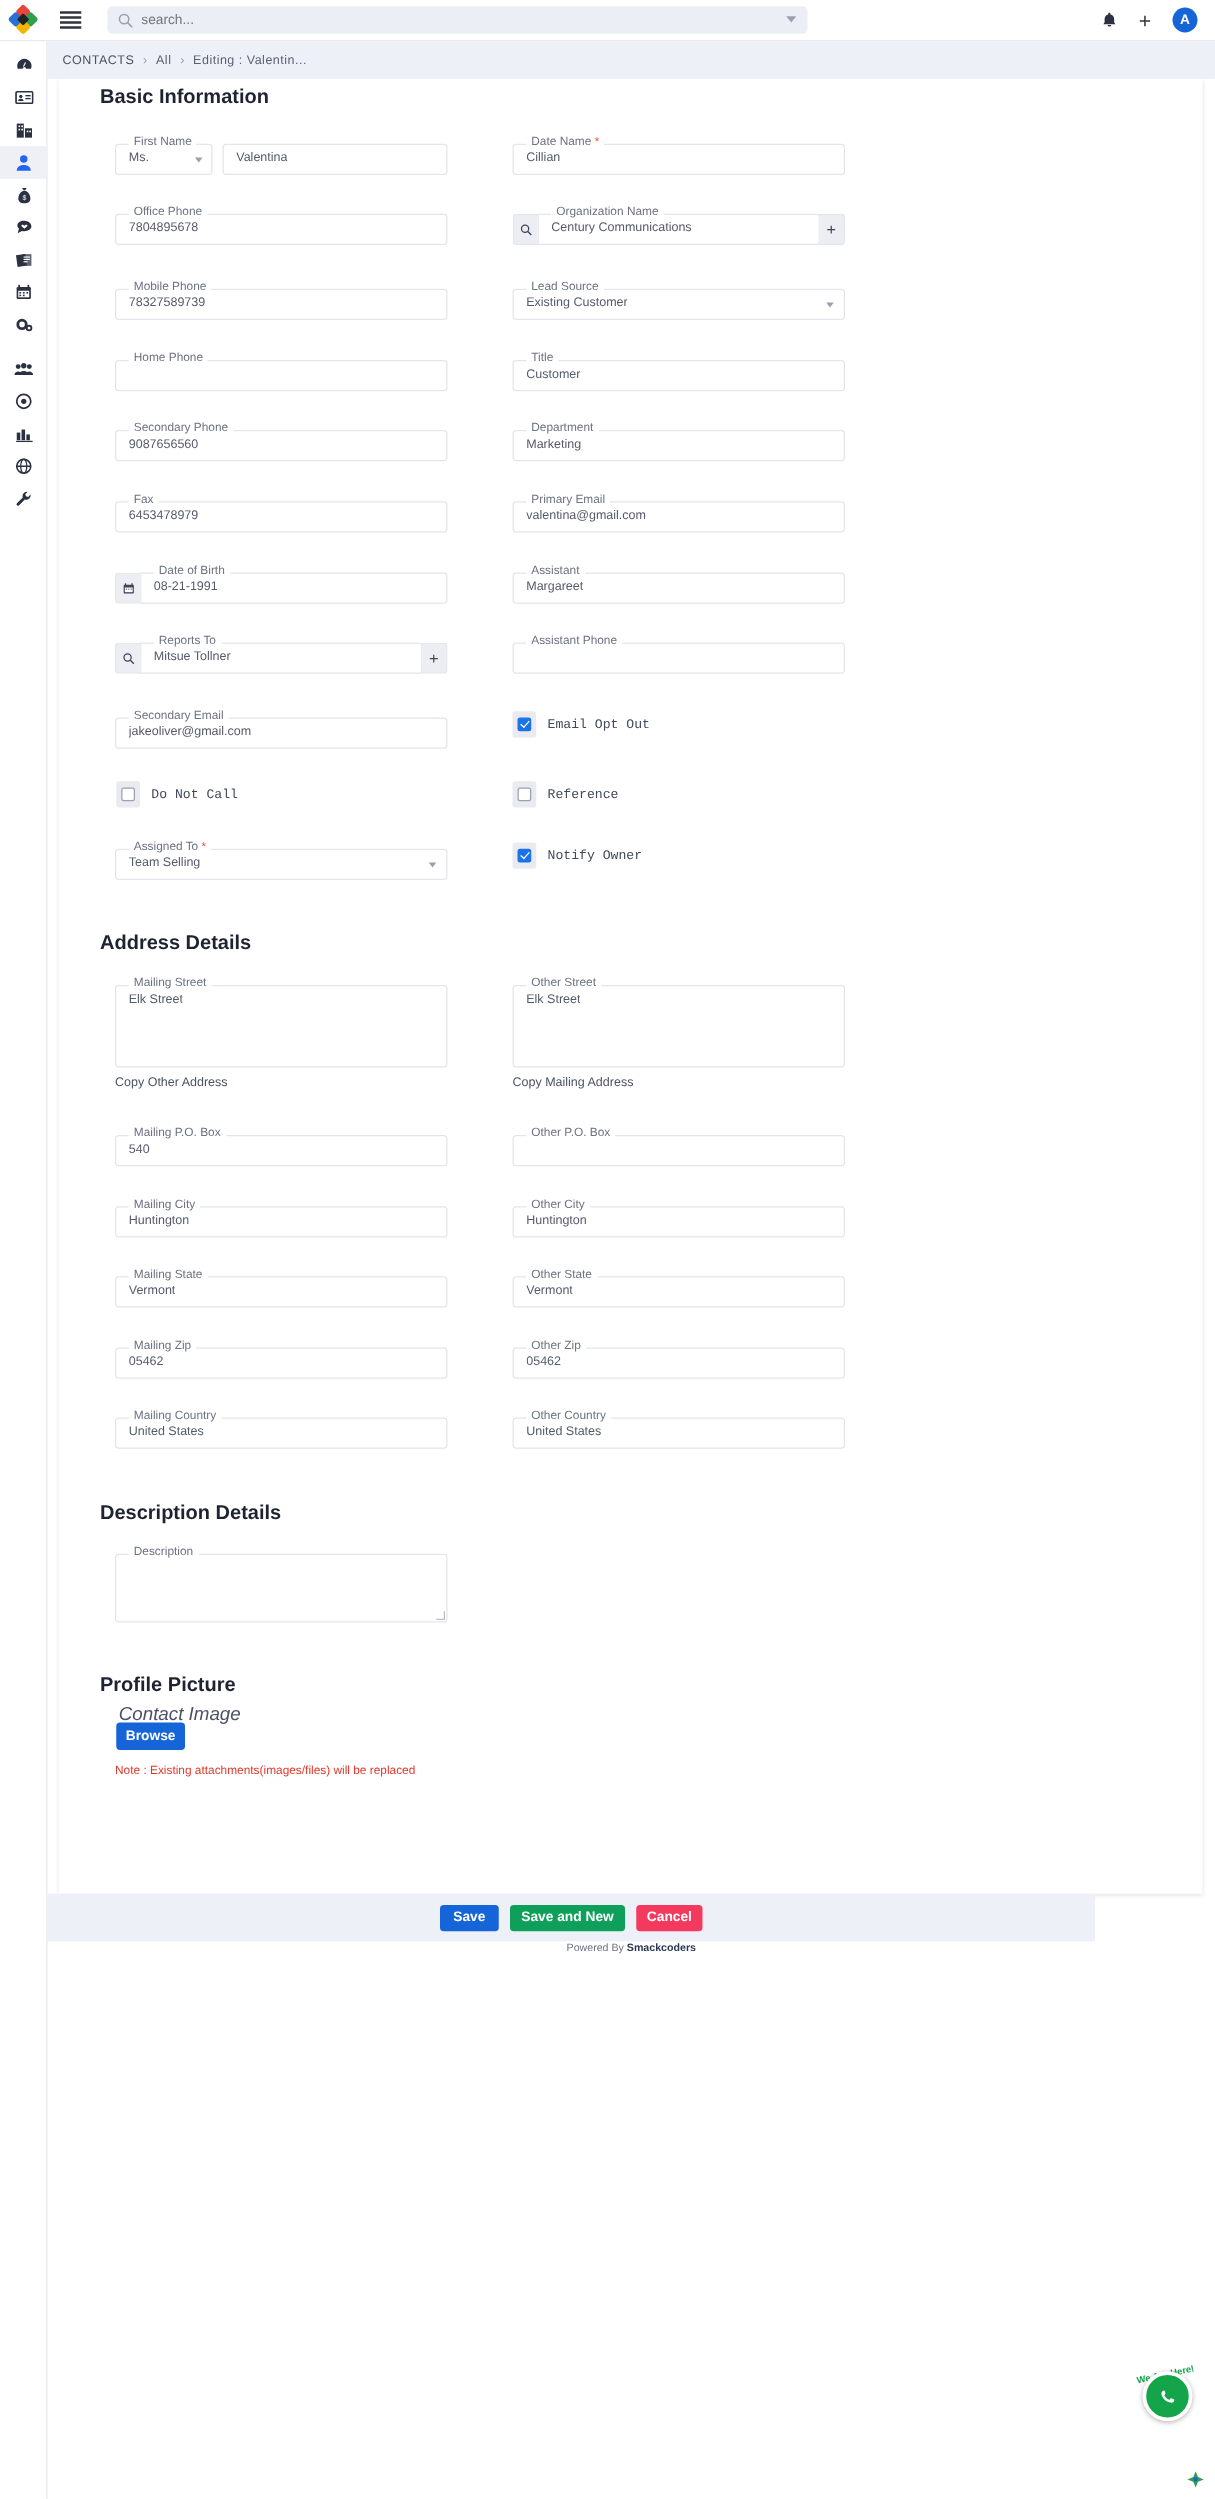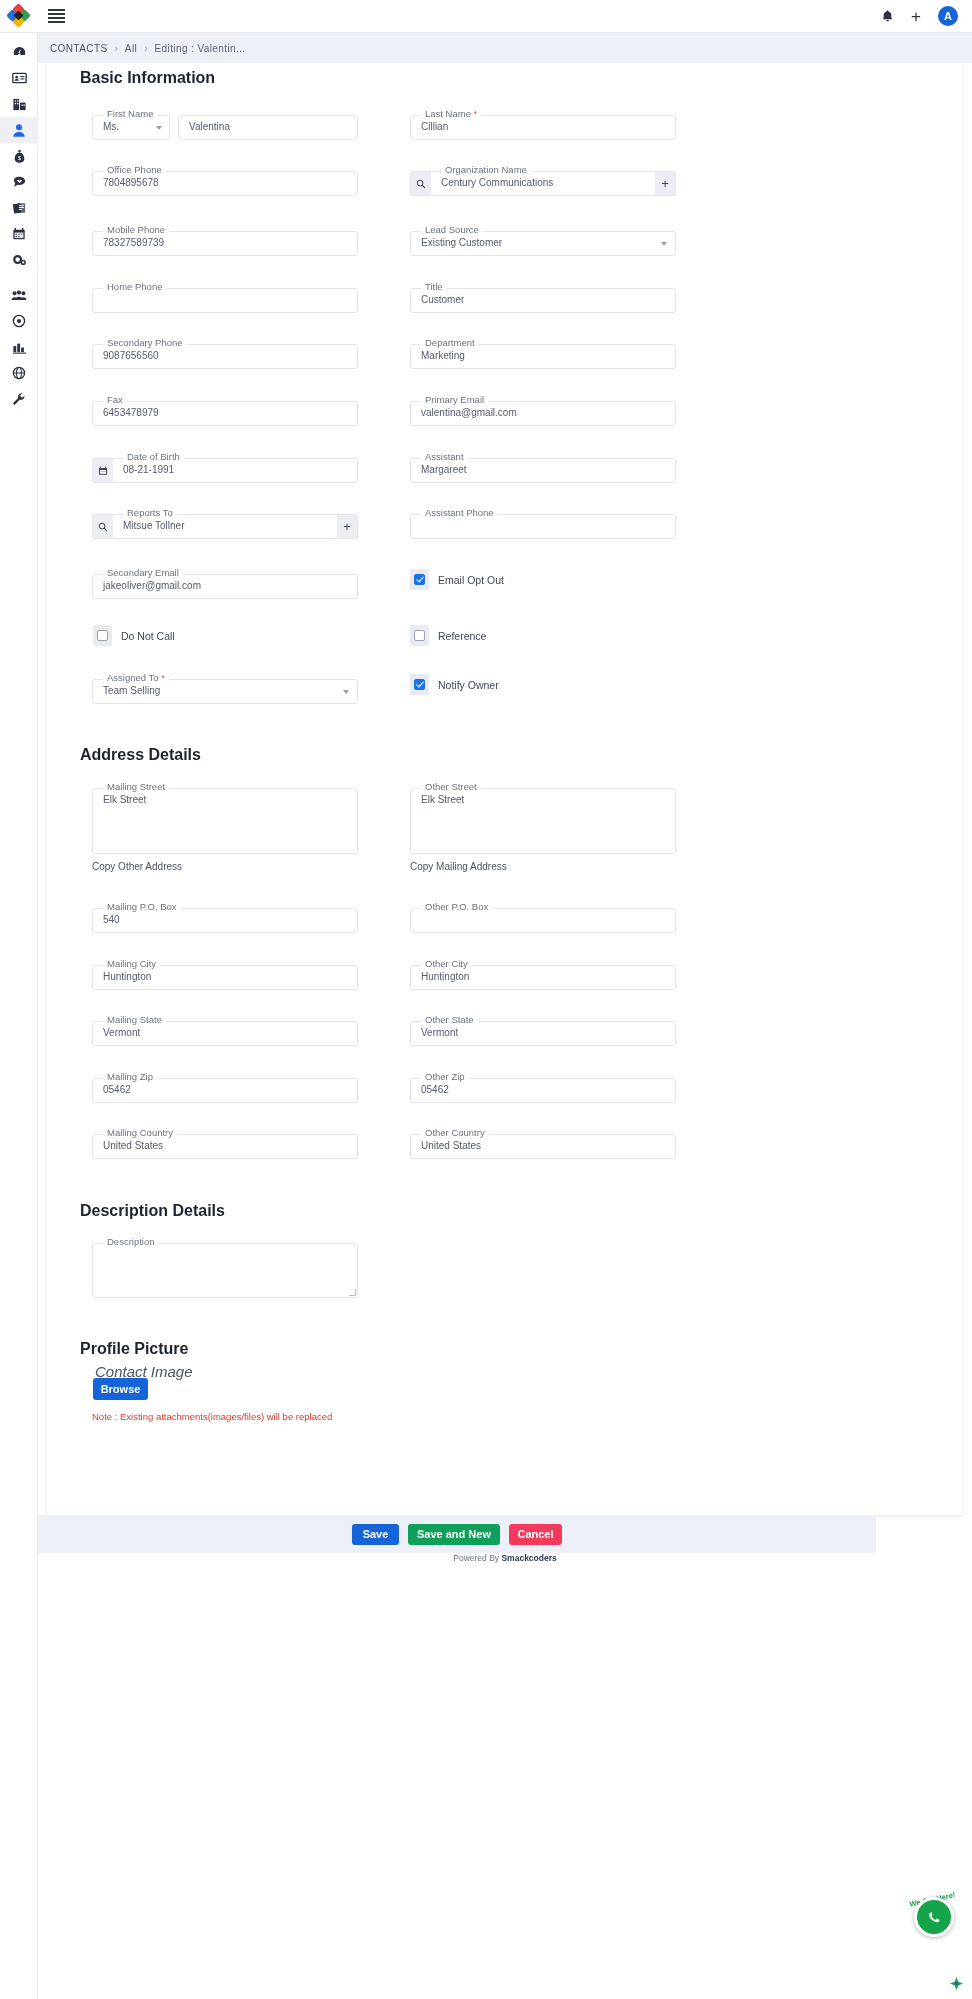--- a/index.html
+++ b/index.html
@@ -186,21 +186,21 @@
   .has-sfx .fbox { right:20px; }
 
   .selcaret {
     position:absolute; right:9px; top:11px;
     width:0;height:0;border-left:3px solid transparent;border-right:3px solid transparent;
     border-top:4px solid #9aa0b0;
   }
 
   
   .cbrow {
-    position:absolute; display:flex; align-items:center; gap:9px;
+    position:absolute; display:flex; align-items:center; gap:9px;font-family:Liberation Mono, monospace;
   }
   .cbbg {
     width:19px;height:21px;background:#e9ebf1;border-radius:2px;
     display:flex;align-items:center;justify-content:center;
   }
   .cbox {
     width:11px;height:11px;border:1.4px solid #9aa1b2;border-radius:2px;background:#fff;
   }
   .cbox.on {
     background:#1a73e8;border-color:#1a73e8;
@@ -299,20 +299,28 @@
         <i class="c"></i>
         <i class="d"></i>
         <i class="core"></i>
     </div>
   </div>
   <div class="hamburger">
     <span></span>
       <span></span>
       <span></span>
       <span></span>
+  </div>
+  <div class="searchwrap">
+    <svg class="search-ico" viewBox="0 0 16 16">
+      <circle cx="6.5" cy="6.5" r="4.6" fill="none" stroke="#5a6074" stroke-width="1.5"></circle>
+      <line x1="10" y1="10" x2="14.5" y2="14.5" stroke="#5a6074" stroke-width="1.6"></line>
+    </svg>
+    <input class="search-input" value="" placeholder="search..." style="">
+    <span class="search-caret"></span>
   </div>
   <div class="top-right">
     <svg class="bell" viewBox="0 0 16 18">
       <path d="M8 1.3c-.6 0-1.1.5-1.1 1.1v.5C4.8 3.3 3.3 5.1 3.3 7.3v3.3l-1.2 1.9h11.8l-1.2-1.9V7.3c0-2.2-1.5-4-3.6-4.4v-.5c0-.6-.5-1.1-1.1-1.1z" fill="#2b3140"></path>
       <path d="M6.3 13.2c0 .9.8 1.7 1.7 1.7s1.7-.8 1.7-1.7z" fill="#2b3140"></path>
     </svg>
     <span class="plus-ico">+</span>
     <div class="avatar">A</div>
   </div>
 </div>
@@ -449,21 +457,21 @@
     <span class="flabel">First Name</span>
     <span class="fval">Ms.</span>
     <span class="caret"></span>
   </div>
   <div class="fname-input field" style="top:52px;left:131px;width:180px;">
     <div class="fbox"></div>
     <span class="fval">Valentina</span>
   </div>
   <div class="field col-r" style="top:52px;">
     <div class="fbox"></div>
-    <span class="flabel"><span>Last Name</span> <span class="req">*</span></span>
+    <span class="flabel"><span>Date Name</span> <span class="req">*</span></span>
     <span class="fval">Cillian</span>
   </div>
 
   <div class="field col-l" style="top:108px;">
     <div class="fbox"></div>
     <span class="flabel">Office Phone</span>
     <span class="fval">7804895678</span>
   </div>
   <div class="field col-r has-pfx has-sfx" style="top:108px;">
     <div class="pfx">

